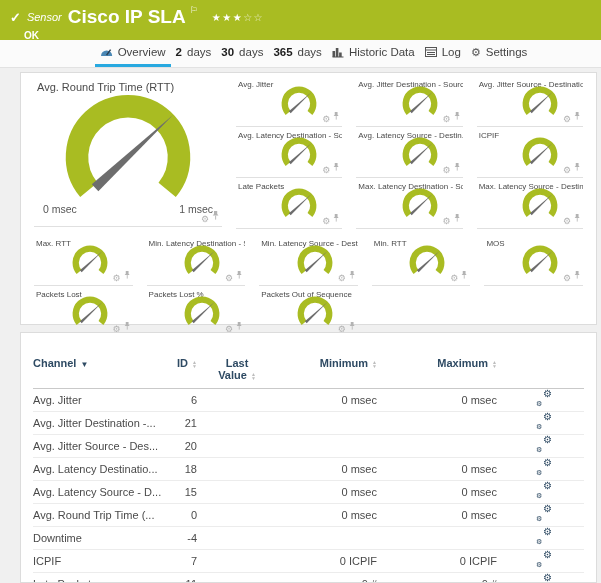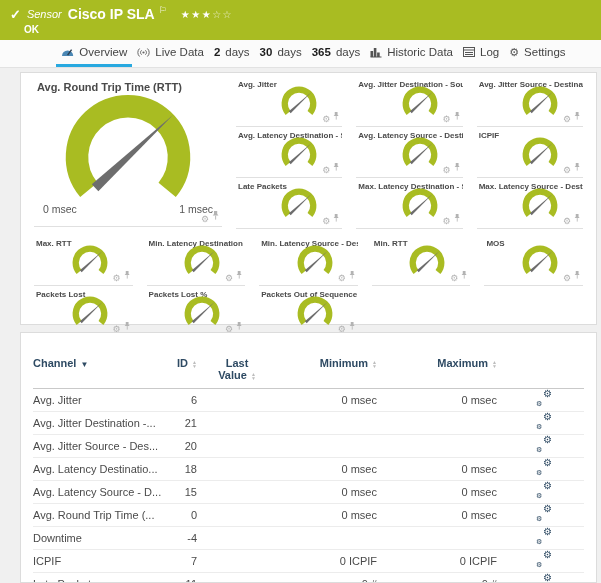--- a/index.html
+++ b/index.html
@@ -6,21 +6,21 @@
   #page{
     position:relative; width:601px; height:583px; overflow:hidden;
     background:#f0f0f0; font-family:"Liberation Sans", sans-serif;
     -webkit-font-smoothing:antialiased;
   }
   
   #topbar{position:absolute;top:0;left:0;right:0;height:40px;background:var(--green);color:#fff;}
   .t-row1{display:flex;align-items:center;gap:6px;padding:6px 0 0 10px;}
   .check{font-size:13px;font-weight:bold;}
   .sensor-kind{font-style:italic;font-size:11px;}
-  .sensor-title{font-weight:bold;font-size:14px;}
+  .sensor-title{font-weight:bold;font-size:19px;}
   .flagicon{font-size:9px;align-self:flex-start;margin:-1px 0 0 -2px;}
   .stars{font-size:10px;letter-spacing:1.5px;margin-left:8px;white-space:nowrap;}
   .star-empty{opacity:.75;}
   .t-row2{margin:2px 0 0 24px;font-size:10px;font-weight:bold;}
   
   #tabbar{position:absolute;top:40px;left:0;right:0;height:28px;background:#fbfbfb;
     border-bottom:1px solid #e2e2e2;display:flex;align-items:stretch;
     justify-content:center;padding:0 12px 0 38px;box-sizing:border-box;}
   .tab{display:flex;align-items:center;gap:5px;font-size:11.5px;color:#444;
     padding:0 5px;cursor:pointer;border-bottom:3px solid transparent;box-sizing:border-box;}
@@ -31,21 +31,21 @@
   
   .panel{position:absolute;left:20px;width:577px;background:#fff;border:1px solid #dcdcdc;box-sizing:border-box;}
   #gauges-panel{top:72px;height:253px;padding:3px 6px 0 6px;}
   #table-panel{top:332px;height:251px;padding:21px 12px 0 12px;overflow:hidden;}
   
   .gauge-top{display:grid;grid-template-columns:202px 1fr 1fr 1fr;}
   .gauge-bottom{display:grid;grid-template-columns:repeat(5,1fr);margin-top:6px;}
   .gcell{position:relative;height:50px;border-bottom:1px solid #e0e0e0;margin:0 7px;overflow:hidden;}
   .gcell.empty{border-bottom:none;}
   .gcell.bigcell{grid-row:1/4;height:150px;}
-  .gtitle{font-size:8px;font-weight:bold;color:#4a4a4a;padding:4px 2px 0 2px;white-space:nowrap;overflow:hidden;}
+  .gtitle{font-size:8px;font-weight:normal;color:#4a4a4a;padding:4px 2px 0 2px;white-space:nowrap;overflow:hidden;}
   .gtitle.big{font-size:11px;padding:5px 0 0 3px;}
   svg.gsmall{position:absolute;right:22px;top:10px;width:42px;height:33px;}
   svg.gbig{display:block;margin:1px auto 0;width:150px;height:117px;}
   .scale{display:flex;justify-content:space-between;width:170px;margin:-8px auto 0;font-size:10.5px;color:#555;}
   .gicons{position:absolute;right:2px;bottom:2px;display:flex;gap:3px;align-items:flex-end;}
   .gicons .gearglyph{font-size:9px;color:#b3b3b3;line-height:1;}
   
   table{width:100%;border-collapse:collapse;font-size:11px;color:#4a4a4a;table-layout:fixed;}
   th{font-weight:bold;color:var(--navy);padding:3px 0 7px;border-bottom:1px solid #c9c9c9;
      vertical-align:top;font-size:11px;text-align:left;}
@@ -78,29 +78,20 @@
 
   <nav id="tabbar">
       <div class="tab active">
         <span class="ticon">
           <svg width="13" height="12" viewBox="0 0 13 12">
             <path d="M1 10 A5.6 5.6 0 1 1 12.2 10 Z" fill="#4a87b4"></path>
             <line x1="6.6" y1="9.2" x2="10.6" y2="3.6" stroke="#2b3e50" stroke-width="1.4"></line>
           </svg>
         </span>
         <span>Overview</span>
-      </div>
-      <div class="tab">
-        <span class="ticon">
-          <svg width="13" height="11" viewBox="0 0 13 11" fill="none" stroke="#666" stroke-width="1">
-            <path d="M2.6 1.5a5.4 5.4 0 0 0 0 8M10.4 1.5a5.4 5.4 0 0 1 0 8M4.6 3.3a2.8 2.8 0 0 0 0 4.4M8.4 3.3a2.8 2.8 0 0 1 0 4.4"></path>
-            <circle cx="6.5" cy="5.5" r="1.1" fill="#666" stroke="none"></circle>
-          </svg>
-        </span>
-        <span>Live Data</span>
       </div>
       <div class="tab">
         <b>2</b>
         <span> days</span>
       </div>
       <div class="tab">
         <b>30</b>
         <span> days</span>
       </div>
       <div class="tab">

